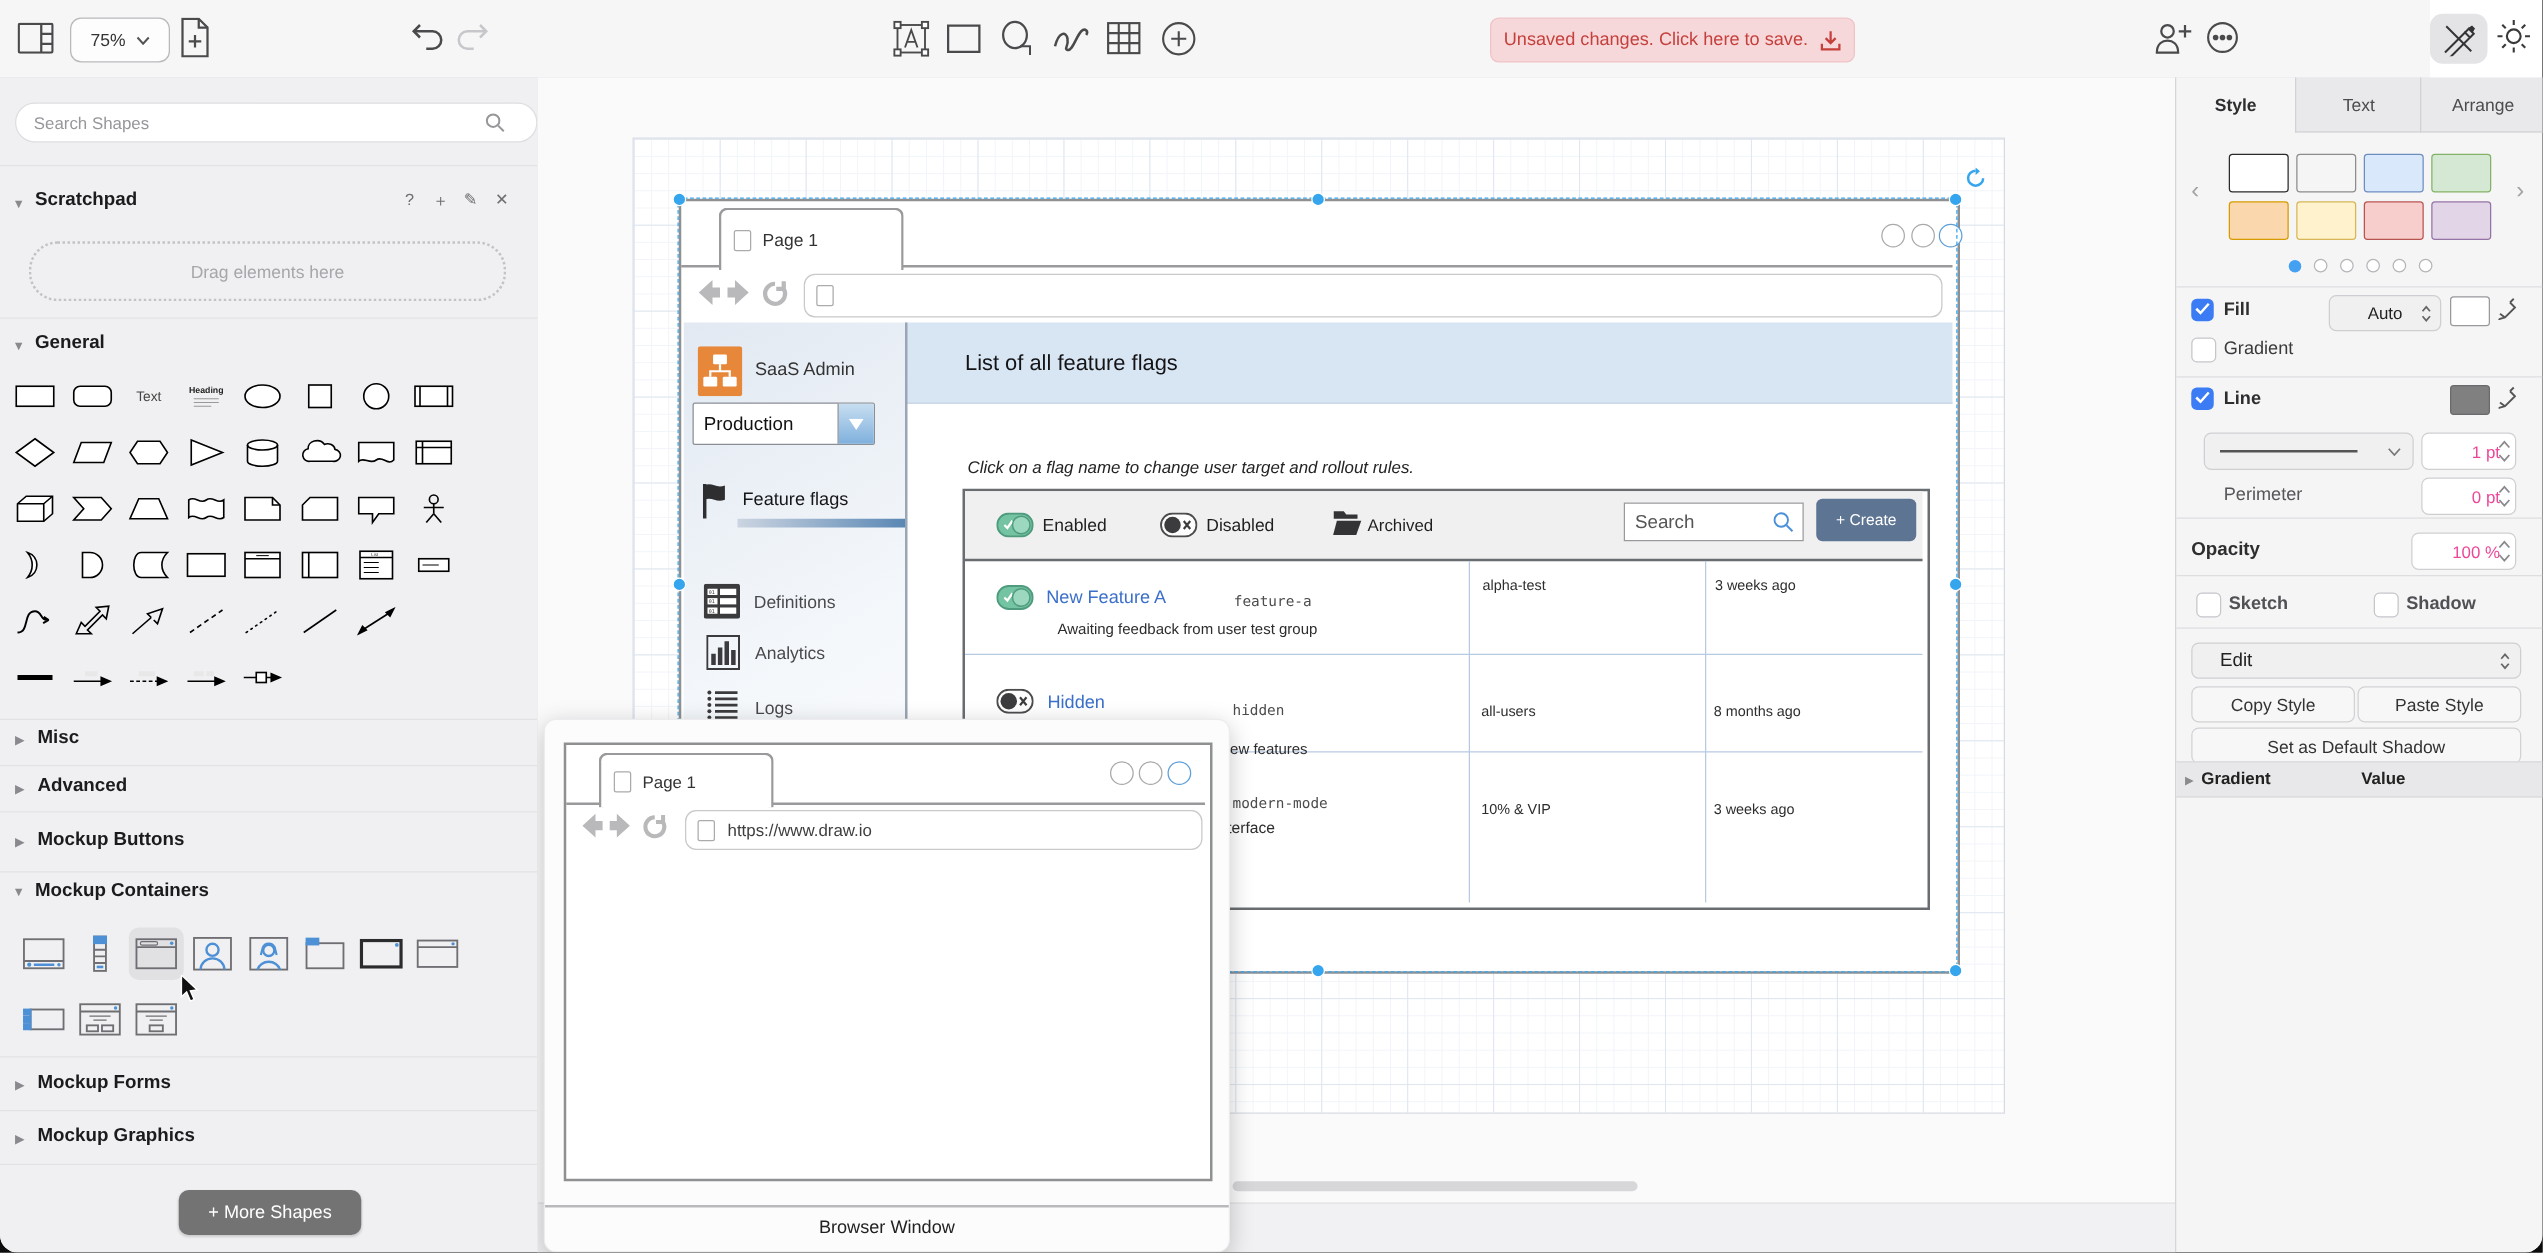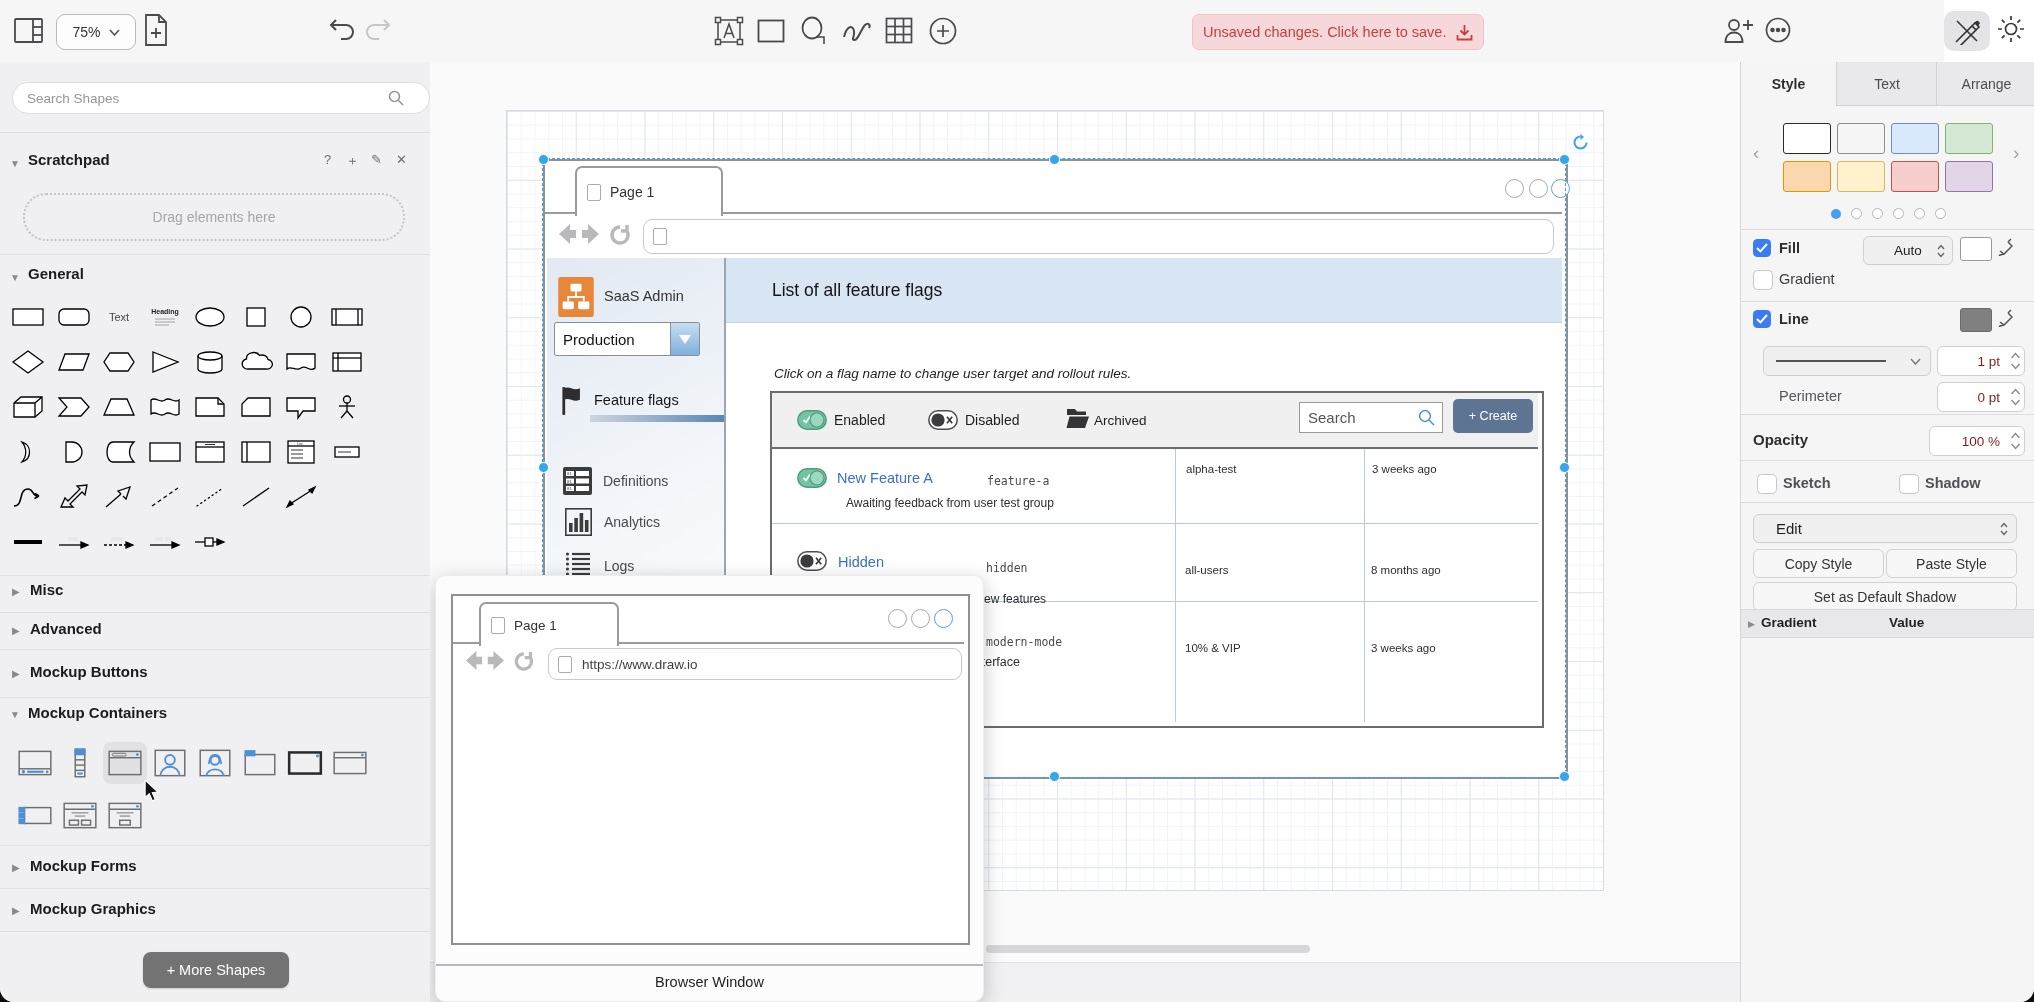--- a/index.html
+++ b/index.html
@@ -71,22 +71,22 @@
   .rtab.active{color:#2e2e30;font-weight:700;}
   .rdiv{left:0;width:294px;height:1px;background:#dedee1;}
   .cb{position:absolute;width:18px;height:18px;border-radius:4.5px;cursor:pointer;}
   .cb.on{background:#3b7cf5;}
   .cb.off{background:#fff;border:1px solid #c6c6cb;}
   .cb.on svg{margin:3px 0 0 3px;}
   .plabel{position:absolute;font-size:14.5px;color:#3a3a3d;}
   .b{font-weight:700;color:#2e2e30;}
   .dropdown{position:absolute;background:#f0f0f1;border:1px solid #cfcfd3;border-radius:6px;display:flex;align-items:center;
             font-size:13.5px;color:#222;cursor:pointer;}
-  .stepper{position:absolute;background:#fff;border:1px solid #cfcfd3;border-radius:6px;font-size:13.5px;color:#7f1d1d;
-           display:flex;align-items:center;justify-content:flex-end;padding-right:24px;}
+  .stepper{position:absolute;background:#fff;border:1px solid #cfcfd3;border-radius:6px;font-size:13.5px;color:#ec4899;
+           display:flex;align-items:center;justify-content:flex-end;padding-right:12px;}
   .updown{position:absolute;right:3px;top:50%;transform:translateY(-50%);}
   .pbtn{position:absolute;background:#f7f7f8;border:1px solid #d2d2d6;border-radius:6px;display:flex;align-items:center;
         justify-content:center;font-size:14px;color:#333;cursor:pointer;}
   .swatchbox{position:absolute;border-radius:3px;cursor:pointer;}
   .dot{display:inline-block;width:10px;height:10px;border-radius:50%;margin:0 5px;}
 </style>
 </head>
 <body>
 
 <div id="app">

